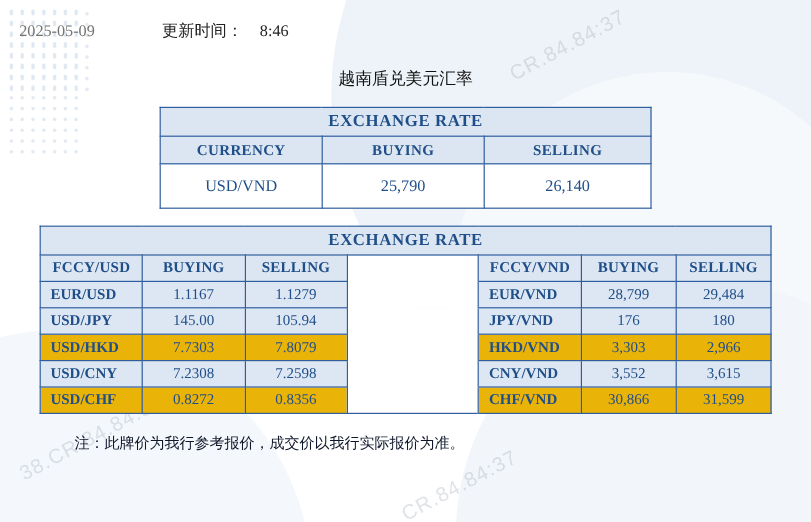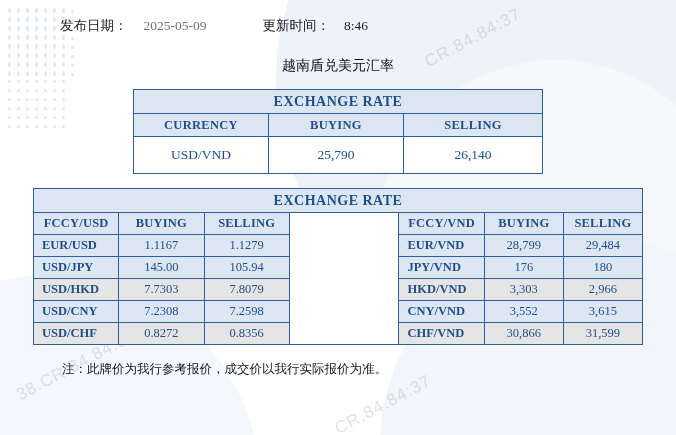--- a/index.html
+++ b/index.html
@@ -187,21 +187,21 @@
   .tbl-other .hdr th {
     background: #dce6f2;
     font-weight: bold;
     letter-spacing: .2px;
   }
   .tbl-other td.pair {
     font-weight: bold;
     text-align: left;
     padding-left: 8px;
   }
-  .tbl-other tr.odd td { background: #e5e5e5; }
+  .tbl-other tr.odd td { background: #eab308; }
   .tbl-other tr.even td { background: #dde7f3; }
   .tbl-other td.gap,
   .tbl-other th.gap {
     border-top: none;
     border-bottom: none;
     border-left: 1px solid #2f5e9e;
     border-right: 1px solid #2f5e9e;
     background: #ffffff !important;
     width: 38px;
   }
@@ -393,21 +393,20 @@
 
 <div class="wm w1">CR.84.84:37</div>
 <div class="wm w2">CR.84.84:37</div>
 <div class="wm w3">CR.84.84</div>
 <div class="wm w4">38.CR.84.84:37</div>
 <div class="wm w5">CR.84.84:37</div>
 
 <div class="content">
 
   <div class="header-row">
-    <span class="pub-label">发布日期：</span>
     <span class="pub-value">2025-05-09</span>
     <span class="upd-label">更新时间：</span>
     <span class="upd-value">8:46</span>
   </div>
 
   <div class="section-title title-1">越南盾兑美元汇率</div>
 
   <table class="tbl-usd">
     <tbody>
       <tr>

